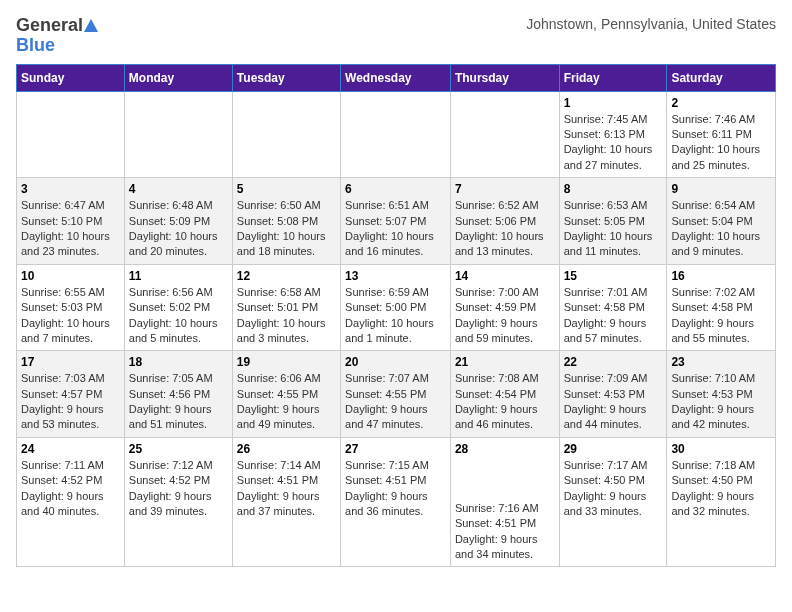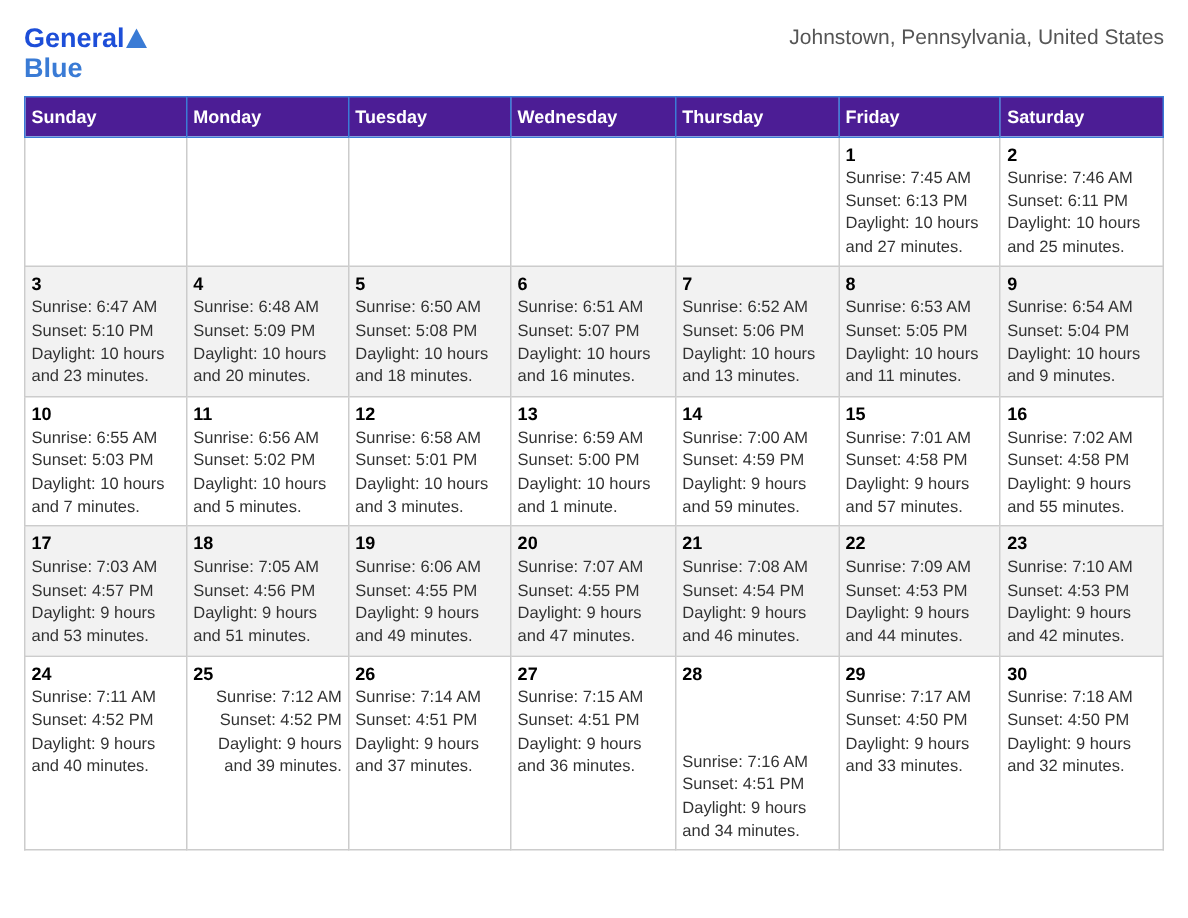--- a/index.html
+++ b/index.html
@@ -17,21 +17,21 @@
       margin-bottom: 8px;
     }
     .logo {
       display: flex;
       flex-direction: column;
       align-items: flex-start;
     }
     .logo-text {
       font-size: 18px;
       font-weight: bold;
-      color: #1d4ed8;
+      color: #404040;
       line-height: 1.1;
     }
     .logo-row {
       display: flex;
       align-items: center;
     }
     .title-section {
       text-align: right;
     }
     .month-title {
@@ -269,21 +269,21 @@
       </tr>
       <tr>
         <td>
           <span class="day-num">24</span>
           <div class="day-info" style="white-space: pre-line;">Sunrise: 7:11 AM
 Sunset: 4:52 PM
 Daylight: 9 hours and 40 minutes.</div>
         </td>
         <td>
           <span class="day-num">25</span>
-          <div class="day-info" style="white-space: pre-line; text-align: right;">Sunrise: 7:12 AM
+          <div class="day-info" style="white-space: pre-line;">Sunrise: 7:12 AM
 Sunset: 4:52 PM
 Daylight: 9 hours and 39 minutes.</div>
         </td>
         <td>
           <span class="day-num">26</span>
           <div class="day-info" style="white-space: pre-line;">Sunrise: 7:14 AM
 Sunset: 4:51 PM
 Daylight: 9 hours and 37 minutes.</div>
         </td>
         <td>

